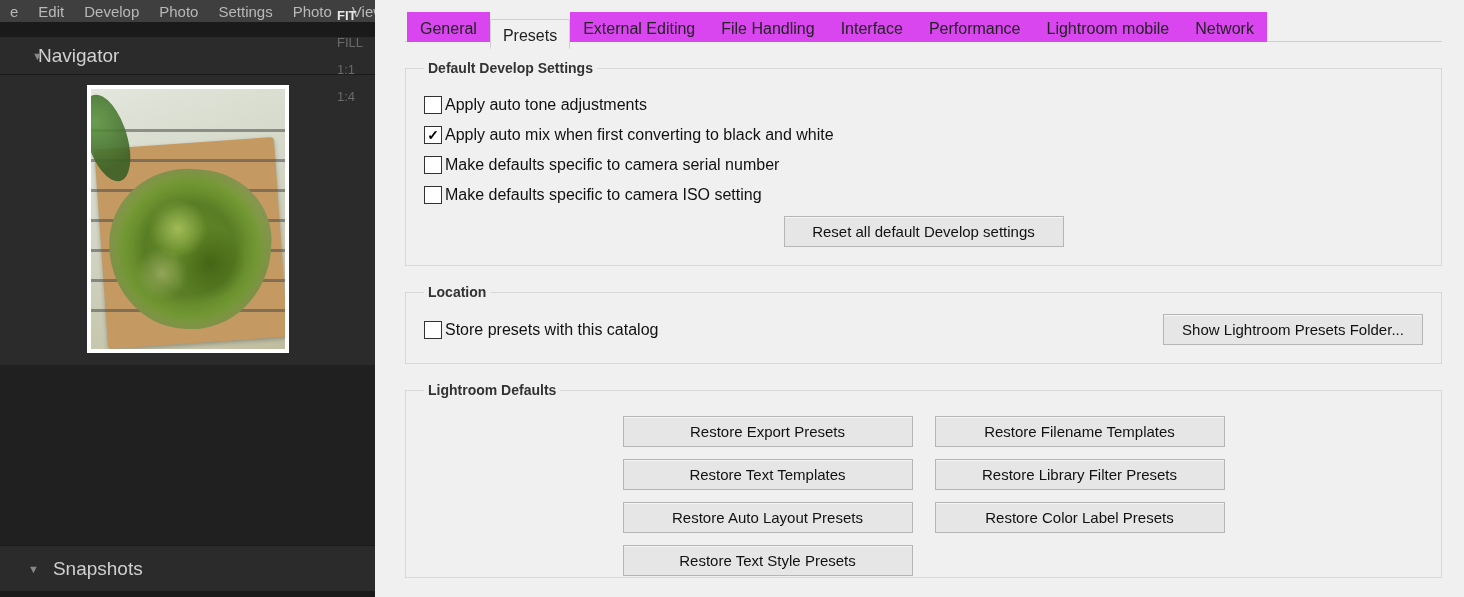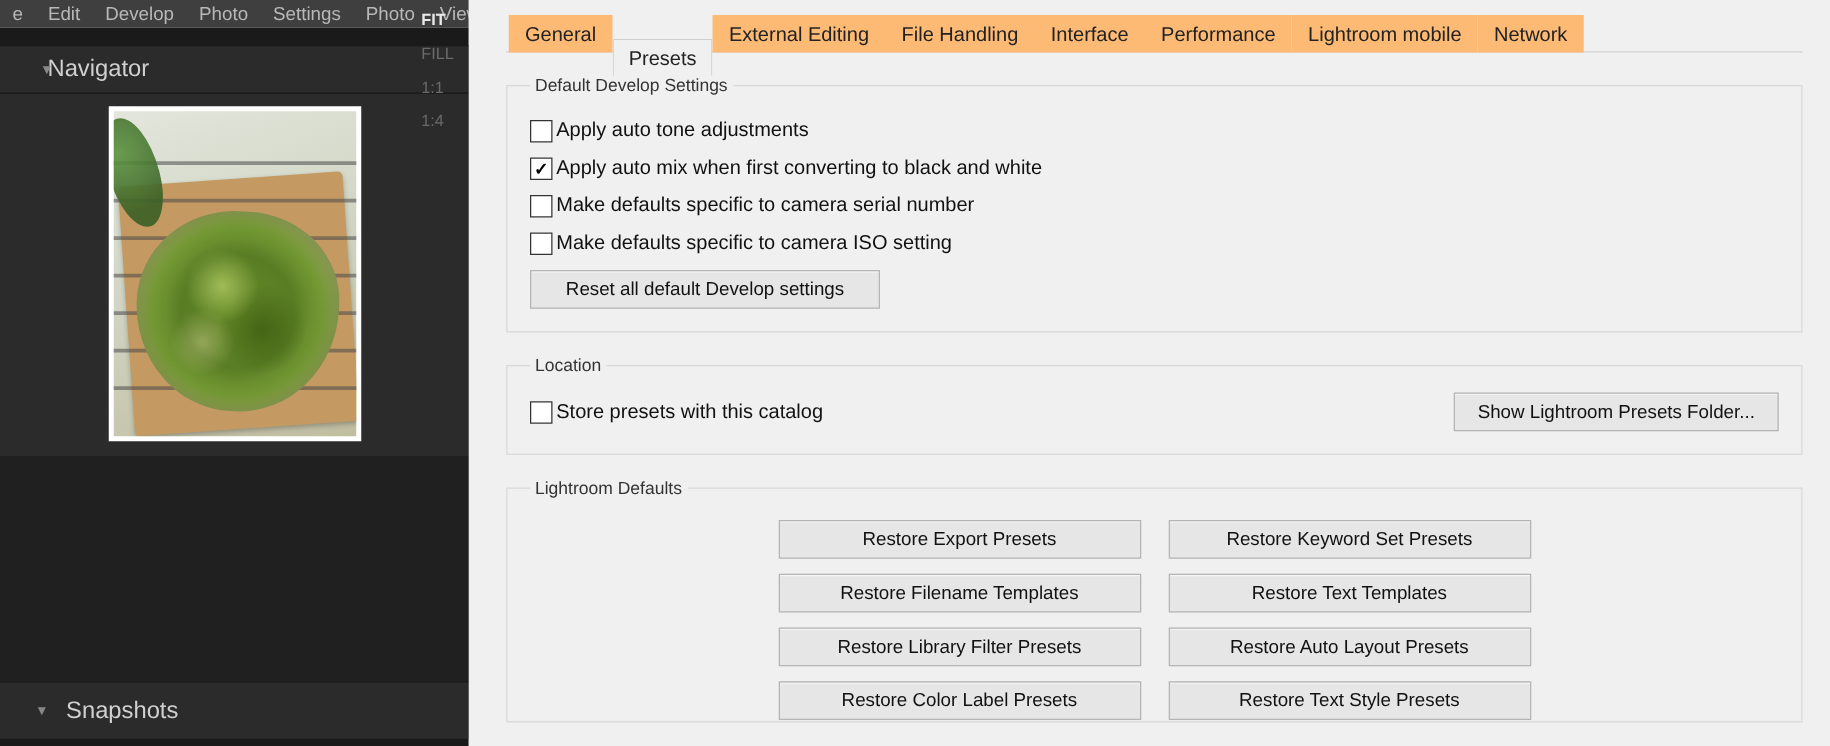--- a/index.html
+++ b/index.html
@@ -76,40 +76,40 @@
 
   
   .prefs {
     position:absolute; left:375px; top:0; right:0; bottom:0;
     background:#f0f0f0; padding: 12px 22px 0 30px;
   }
   .tabs { display:flex; border-bottom:1px solid #cfcfcf; height:30px; padding-left:2px;}
   .tab {
     padding: 3px 12px 0; font-size:16px; color:#222; border:1px solid transparent;
     border-bottom:none; height:30px; display:flex; align-items:center;
-    background:#fdba74;
-  }
-  .tab.active { background:#f0f0f0; border-color:#cfcfcf; border-bottom:1px solid #f0f0f0; position:relative; top:19px; border-radius:2px 2px 0 0;}
+    background:#d946ef;
+  }
+  .tab.active { background:#f0f0f0; border-color:#cfcfcf; border-bottom:1px solid #f0f0f0; position:relative; top:7px; border-radius:2px 2px 0 0;}
   fieldset {
     border:1px solid #d8d8d8; margin-top:18px; padding: 14px 18px 18px; position:relative;
   }
-  legend { font-size:14px; color:#333; padding:0 4px;}
+  legend { font-size:14px; color:#333; padding:0 4px;font-weight:bold;}
   .chkrow { display:flex; align-items:center; gap:3px; margin:6px 0 12px; font-size:16px; color:#111;}
   .chk {
     width:18px; height:18px; border:1.5px solid #333; background:#fff; display:inline-flex;
     align-items:center; justify-content:center; flex:0 0 18px;
   }
   .chk.checked::after{content:"✓"; font-size:14px; line-height:1; color:#000; font-weight:600;}
   .btn {
     background:#e6e6e6; border:1px solid #b5b5b5; font-size:15px; color:#111;
     padding:6px 18px; min-width:200px; text-align:center; cursor:default;
     box-shadow: 0 1px 0 rgba(255,255,255,.6) inset;
   }
   .btn-wide{ min-width:280px;}
-  .reset-row{ display:flex; justify-content:flex-start; margin-top:8px;}
+  .reset-row{ display:flex; justify-content:center; margin-top:8px;}
   .loc-row{ display:flex; align-items:center; }
   .loc-row .btn{ margin-left:auto; min-width:260px;}
   .defaults-grid{
     display:grid; grid-template-columns: 290px 290px; gap:12px 22px;
     justify-content:center; padding-top:4px;
   }
   .defaults-grid .btn{ min-width:0; width:290px;}
 </style>
 </head>
 <body>
@@ -203,21 +203,20 @@
         <span>Store presets with this catalog</span>
       </div>
       <div class="btn">Show Lightroom Presets Folder...</div>
     </div>
   </fieldset>
 
   <fieldset style="padding-bottom:1px">
     <legend>Lightroom Defaults</legend>
     <div class="defaults-grid">
       <div class="btn">Restore Export Presets</div>
-      <div class="btn">Restore Keyword Set Presets</div>
       <div class="btn">Restore Filename Templates</div>
       <div class="btn">Restore Text Templates</div>
       <div class="btn">Restore Library Filter Presets</div>
       <div class="btn">Restore Auto Layout Presets</div>
       <div class="btn">Restore Color Label Presets</div>
       <div class="btn">Restore Text Style Presets</div>
     </div>
   </fieldset>
 </div>
 

